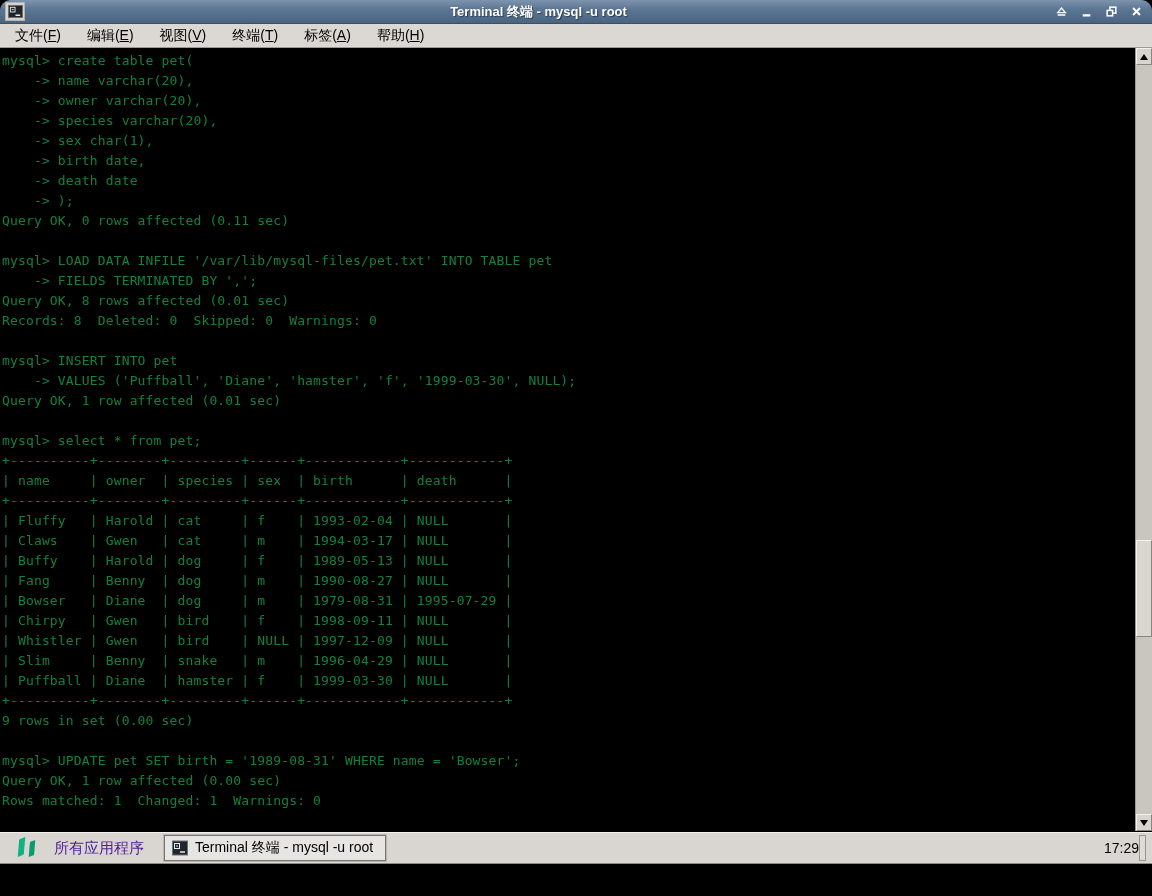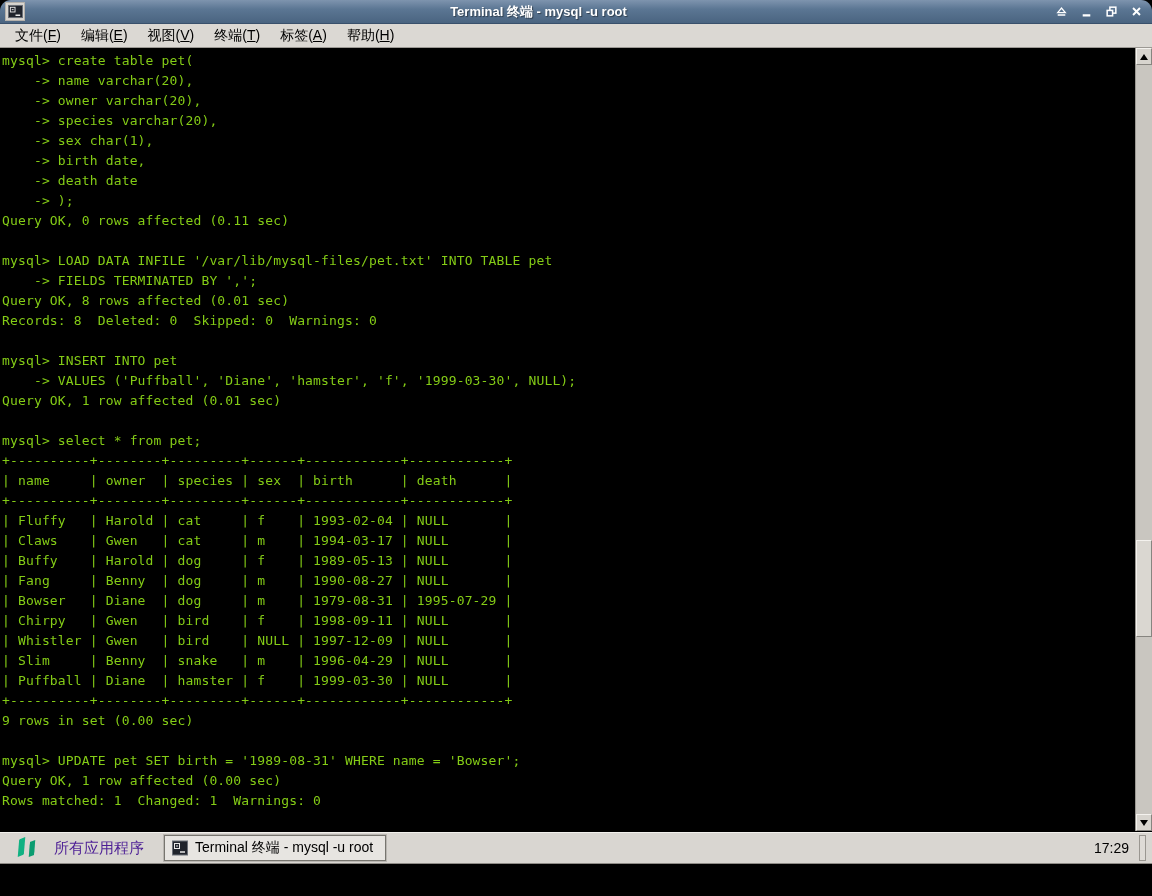--- a/index.html
+++ b/index.html
@@ -27,29 +27,29 @@
     font-size:13px; text-shadow:1px 1px 1px rgba(0,0,0,.45);
     white-space:nowrap; overflow:hidden;
   }
   .win-controls { display:flex; align-items:center; gap:11px; margin:0 4px 0 8px; }
   .win-btn { width:14px; height:14px; display:flex; align-items:center; justify-content:center; cursor:default; }
   .win-btn svg { display:block; }
 
   .menubar {
     height:24px; background:#dbd8d3;
     border-bottom:1px solid #9c9994;
-    display:flex; align-items:center; padding-left:6px; gap:2px;
+    display:flex; align-items:center; padding-left:6px; gap:8px;
     font-size:14px; color:#000;
   }
   .menu-item { padding:2px 9px; white-space:nowrap; }
   .menu-item u { text-decoration:underline; }
 
   .content { position:relative; height:783px; background:#000; display:flex; }
   .term {
-    flex:1; color:#84cc16;
+    flex:1; color:#15803d;
     font-family:"DejaVu Sans Mono", monospace;
     font-size:13px; line-height:20px; letter-spacing:0.15px;
     padding:3px 0 0 2px; white-space:pre; overflow:hidden;
   }
 
   
   .scrollbar { position:relative; width:17px; background:#c9c6c0; border-left:1px solid #9b9892; }
   .sb-btn {
     position:absolute; left:0; width:16px; height:17px; background:#d7d4ce;
     border:1px solid; border-color:#f4f2ee #878580 #878580 #f4f2ee;
@@ -75,21 +75,21 @@
            transform:skewX(-16deg); clip-path:polygon(0 12%, 60% 0, 100% 88%, 40% 100%); }
   .leaf2 { position:absolute; left:14px; top:4px; width:8px; height:17px; background:#0a9c70;
            transform:skewX(-16deg); clip-path:polygon(0 12%, 60% 0, 100% 88%, 40% 100%); }
   .all-apps { font-size:15px; color:#4c1d95; padding:4px 6px; white-space:nowrap; }
   .task-btn {
     margin-left:14px; height:26px; display:flex; align-items:center; gap:7px;
     background:#e7e5e1; border:1px solid #77756f; outline:1px solid #b9b6b1;
     padding:0 12px 0 7px; font-size:14px; color:#000; white-space:nowrap;
   }
   .tb-spacer { flex:1; }
-  .clock { font-size:14px; color:#000; margin-right:10px; }
+  .clock { font-size:14px; color:#000; margin-right:0; }
   .tb-handle { width:7px; height:26px; background:#dedbd6; border:1px solid #9a9791; }
 
   .desktop-bottom { position:absolute; top:865px; left:0; width:1152px; height:31px; background:#000; }
 </style>
 </head>
 <body>
 
 <div class="desktop">
 
   <div class="window">

